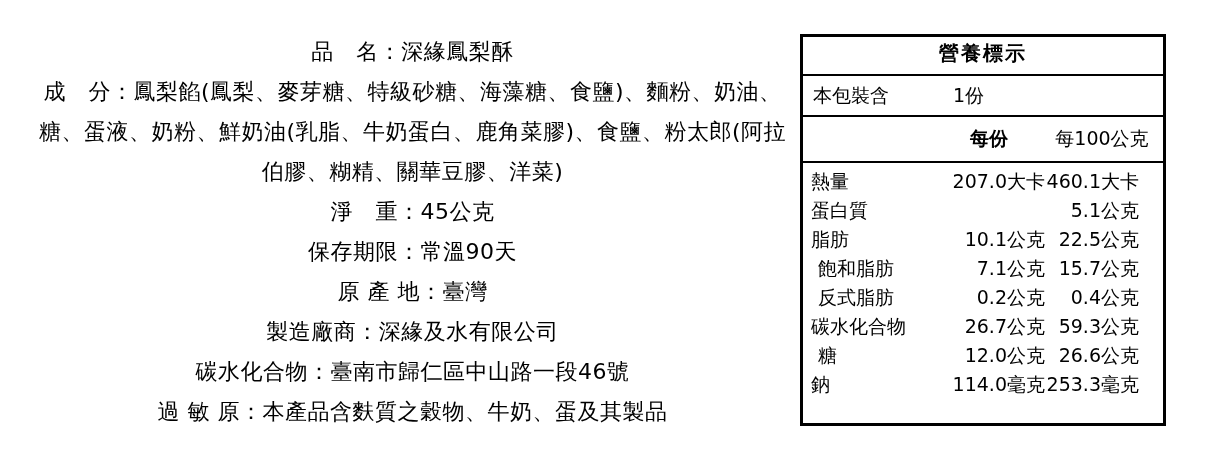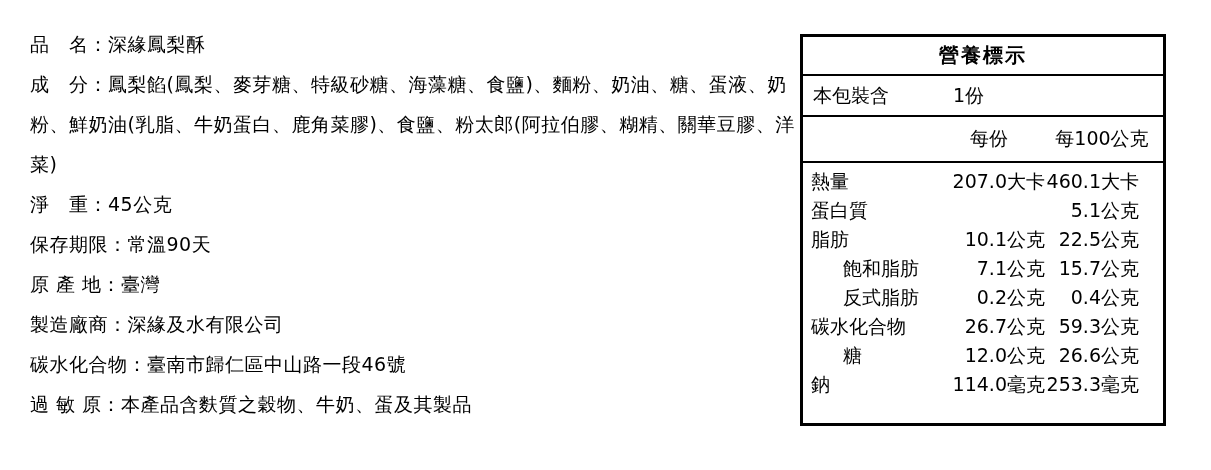--- a/index.html
+++ b/index.html
@@ -10,25 +10,26 @@
     width: 1211px;
     height: 470px;
     position: relative;
     overflow: hidden;
   }
 
   
   .product-info {
     position: absolute;
     left: 30px;
-    top: 24px;
+    top: 32px;
     width: 765px;
-    font-size: 19px;
+    font-size: 22px;
     line-height: 40px;
     letter-spacing: 0.5px;
+    text-align: center;
   }
   .field { white-space: normal; }
   .flabel { }
   .fvalue { }
 
   
   .nutrition {
     position: absolute;
     left: 800px;
     top: 34px;
@@ -39,48 +40,49 @@
     font-size: 19px;
   }
   .nt-title {
     height: 39px;
     line-height: 36px;
     text-align: center;
     font-weight: bold;
     font-size: 20px;
     border-bottom: 2px solid #000000;
     letter-spacing: 2px;
+    font-family: Liberation Mono, monospace;
   }
   .nt-serving {
     border-bottom: 2px solid #000000;
     padding: 6px 0 6px 10px;
   }
   .nt-serving-row {
     display: flex;
     line-height: 27px;
   }
   .nt-serving-label { width: 140px; }
   .nt-serving-value { }
 
   .nt-grid {
     display: flex;
     align-items: flex-end;
   }
   .nt-cell-name  { flex: 1; padding-left: 8px; }
-  .nt-cell-name.indent { padding-left: 40px; }
+  .nt-cell-name.indent { padding-left: 15px; }
   .nt-cell-v1 { width: 112px; text-align: right; }
   .nt-cell-v2 { width: 118px; text-align: right; padding-right: 24px; }
 
   .nt-header {
     height: 46px;
     border-bottom: 2px solid #000000;
     display: flex;
     align-items: center;
   }
-  .nt-header .nt-cell-v1 { text-align: center; }
+  .nt-header .nt-cell-v1 { text-align: center; font-weight: bold; }
   .nt-header .nt-cell-v2 { text-align: center; padding-right: 4px; }
 
   .nt-rows { padding-top: 4px; }
   .nt-row { line-height: 29px; }
 </style>
 </head>
 <body>
 
 <div class="product-info">
 

